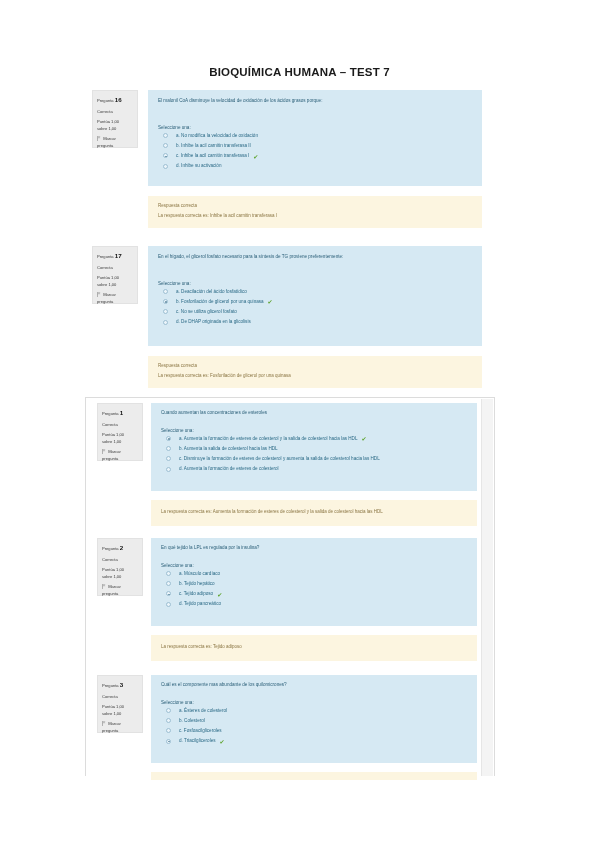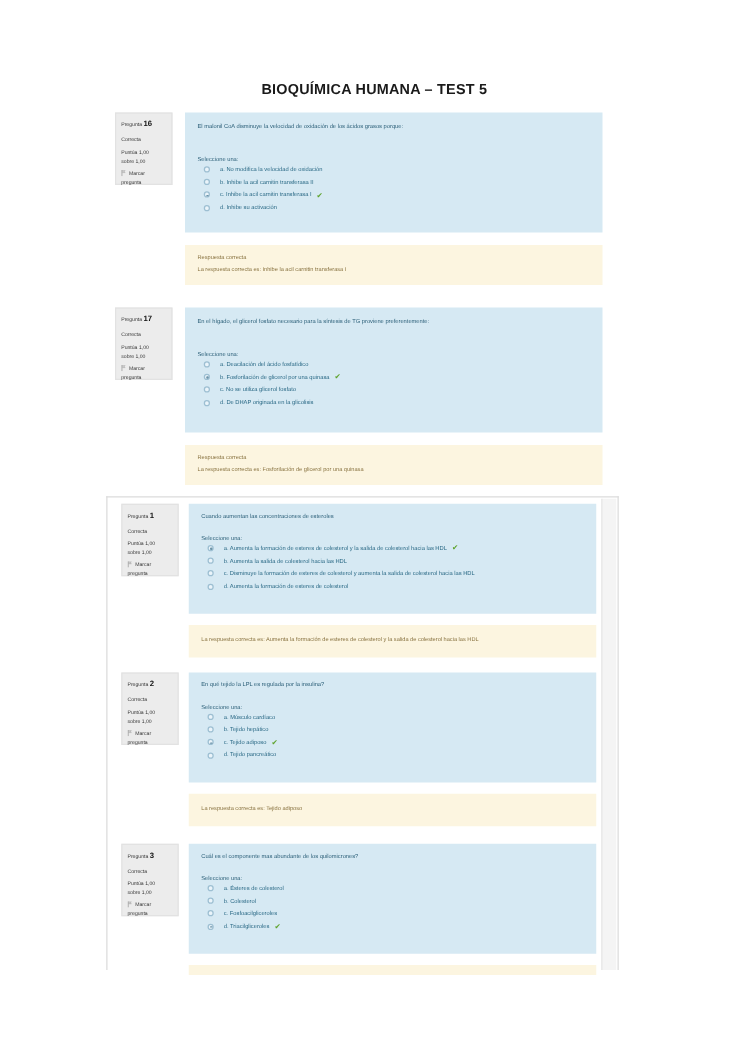--- a/index.html
+++ b/index.html
@@ -56,21 +56,21 @@
   .inner-scroll{
     position:absolute;right:1px;top:1px;width:11px;bottom:0;background:#f4f4f4;
     border-left:1px solid #e6e6e6;
   }
 </style>
 </head>
 <body>
 
 <div class="page">
 
-  <div class="doc-title">BIOQUÍMICA HUMANA – TEST 5</div>
+  <div class="doc-title">BIOQUÍMICA HUMANA – TEST 7</div>
 
   <div class="qblock" style="left:92px;top:90px;width:390px;height:145px;">
     <div class="qside" style="height:58px;">
       <div class="row"><span>Pregunta</span>
         <span class="qnum">16</span></div>
       <div class="row lbl">Correcta</div>
       <div class="lbl">Puntúa 1,00</div>
       <div class="row lbl">sobre 1,00</div>
       <div class="lbl">
         <svg class="flag-ico" viewBox="0 0 8 10">

